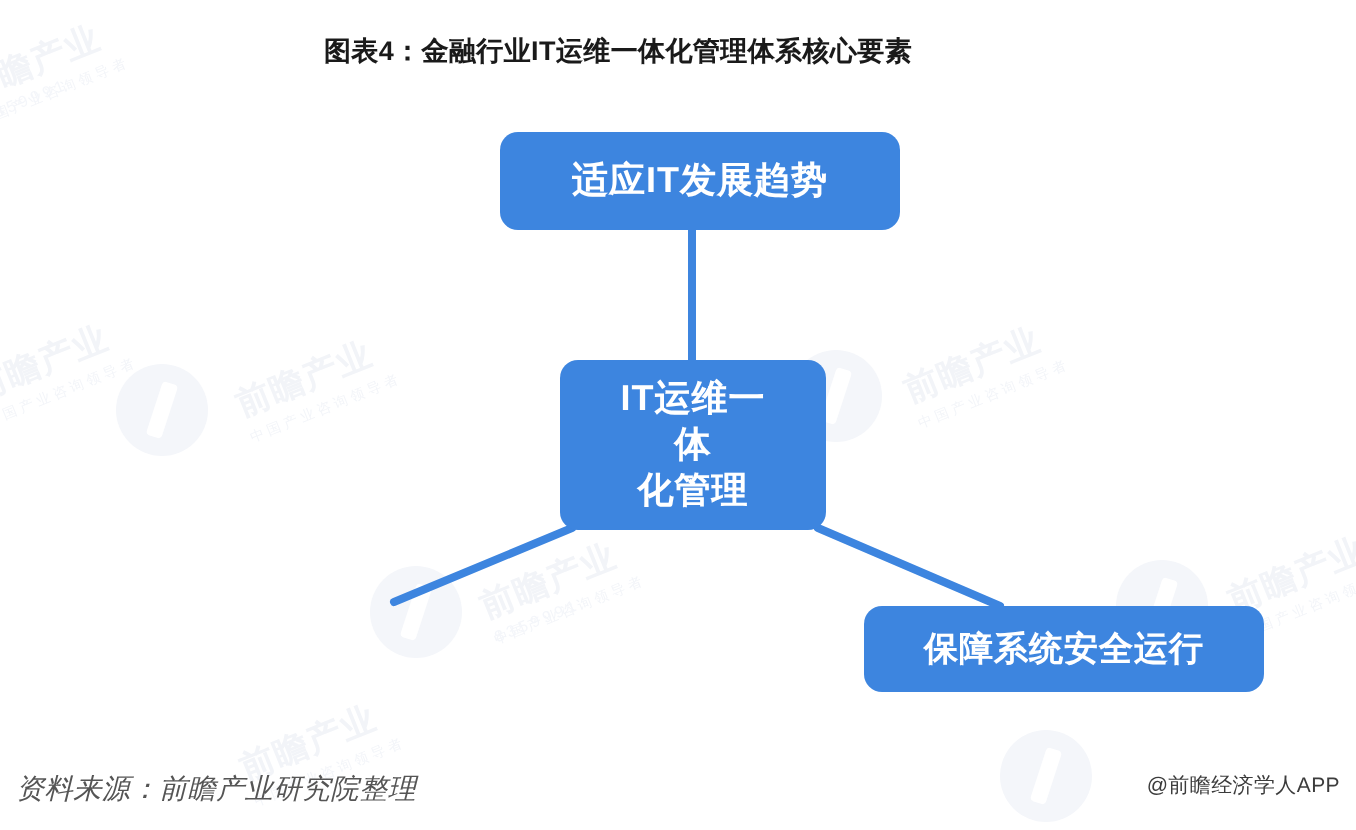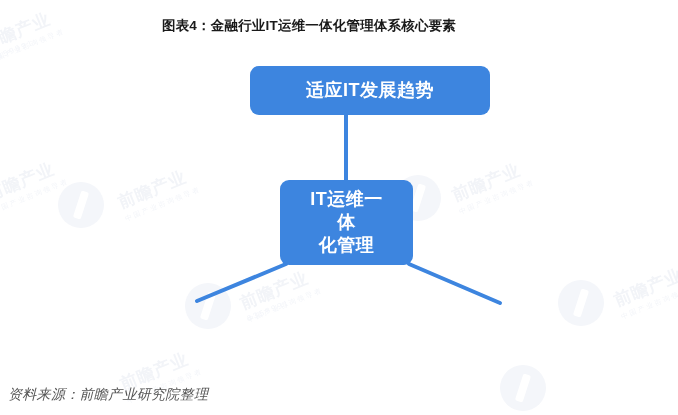--- a/index.html
+++ b/index.html
@@ -119,21 +119,21 @@
     z-index: 4;
     box-sizing: border-box;
     line-height: 1.28;
     font-family: "Liberation Sans", "DejaVu Sans", sans-serif;
     letter-spacing: 0.5px;
   }
 
   #node-top {
     left: 250px;
     top: 66px;
-    width: 240px;
+    width: 200px;
     height: 49px;
     font-size: 18px;
   }
   #node-center {
     left: 280px;
     top: 180px;
     width: 133px;
     height: 85px;
     font-size: 18px;
     padding: 0 24px;
@@ -237,17 +237,19 @@
   <div class="node" id="node-top">适应IT发展趋势</div>
 
   <div class="node" id="node-center">
     <div>
       <span>IT运维一体</span><br>
       <span>化管理</span>
     </div>
   </div>
 
 
+  <div class="node" id="node-right">保障系统安全运行</div>
 
   <div class="footer-source">资料来源：前瞻产业研究院整理</div>
 
+  <div class="footer-brand">@前瞻经济学人APP</div>
 
 </div>
 
 </body></html>

